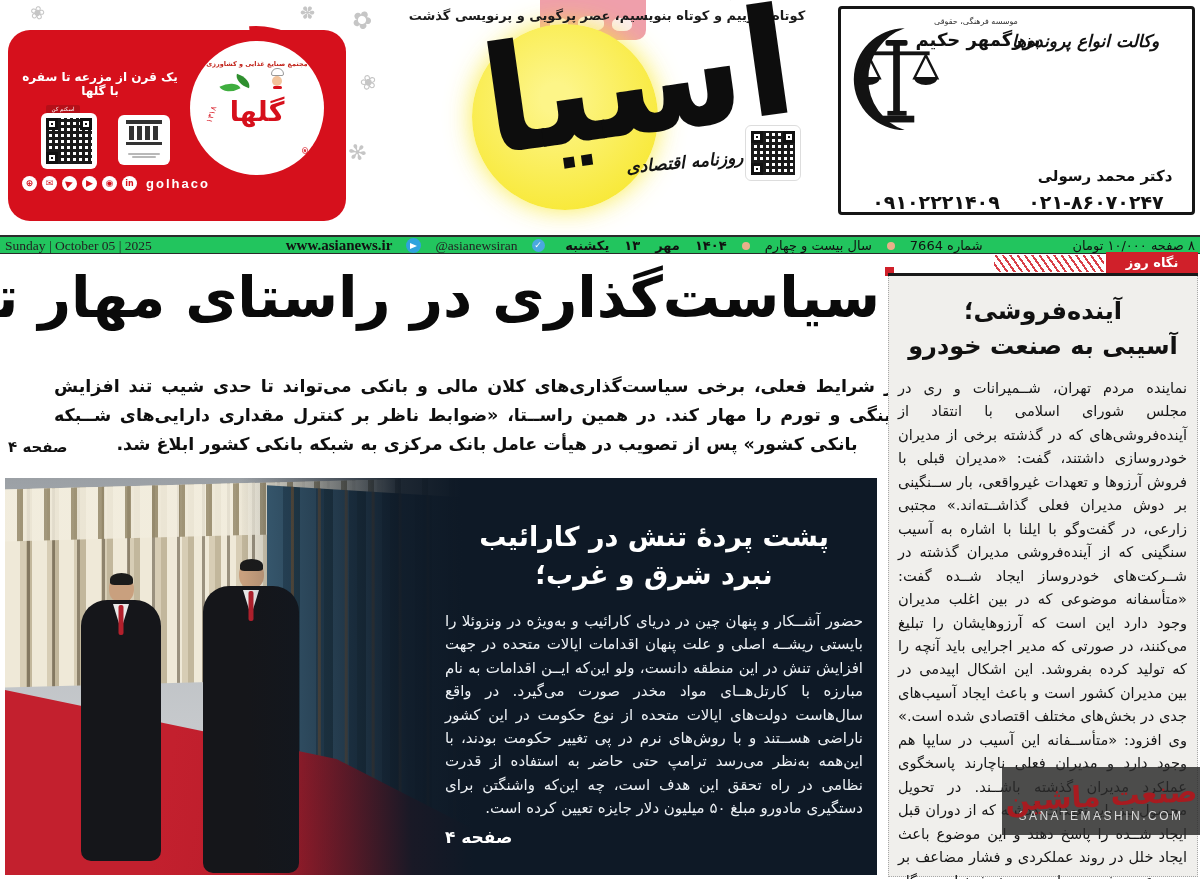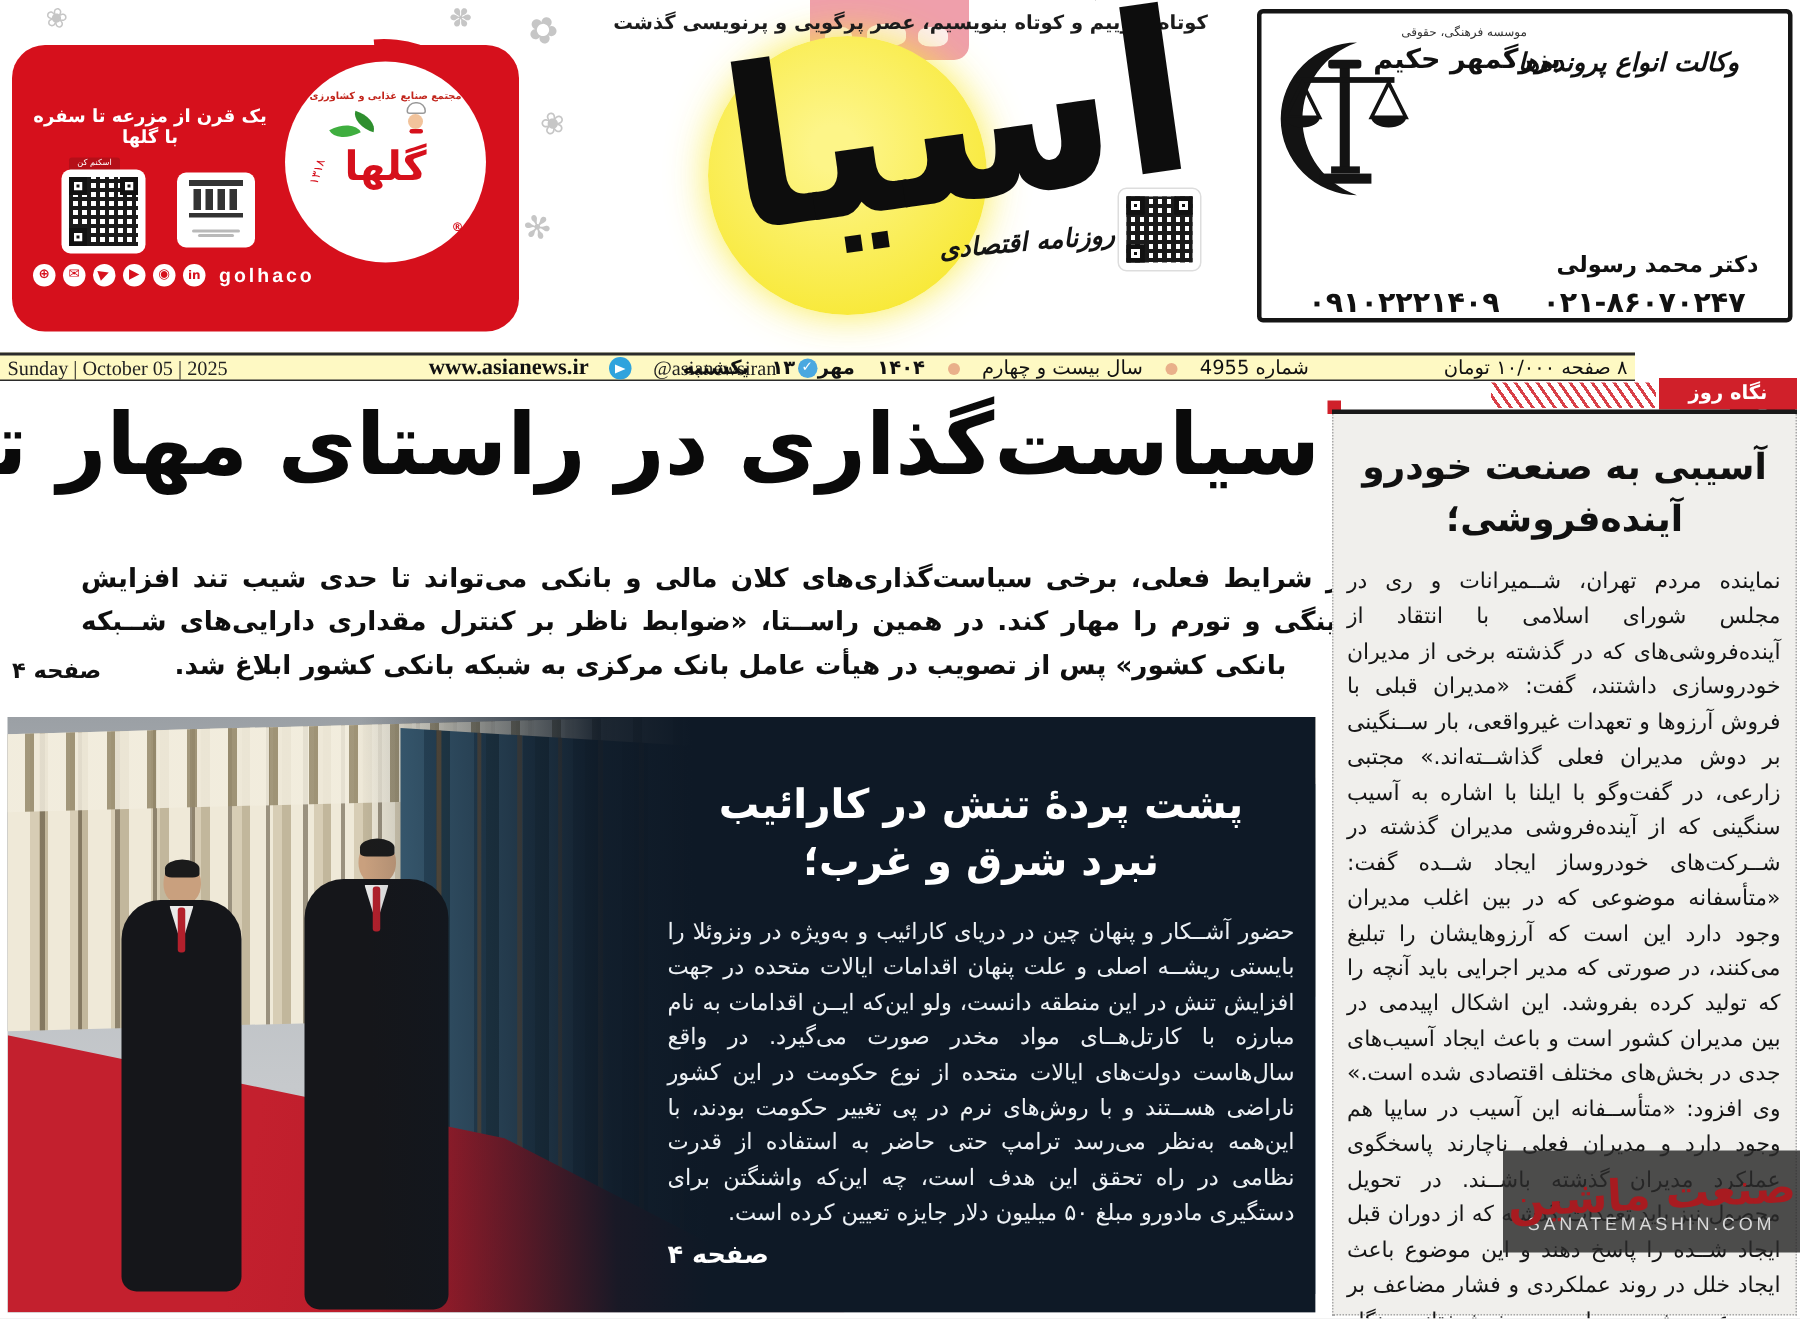--- a/index.html
+++ b/index.html
@@ -62,21 +62,21 @@
   .legal-name { position:absolute; left:62px; top:20px; width:150px; text-align:center; font-size:18px; font-weight:bold; }
   .legal-top { position:absolute; right:10px; top:22px; width:170px; text-align:left; font-size:17px; font-weight:bold; font-style:italic; font-family:"DejaVu Serif",serif; }
   .legal-main { position:absolute; right:10px; top:92px; width:190px; text-align:center; font-size:19px; font-weight:bold; }
   .legal-sub { position:absolute; right:12px; top:126px; width:180px; text-align:center; font-size:13.5px; font-style:italic; font-family:"DejaVu Serif",serif; }
   .legal-lawyer { position:absolute; right:12px; top:158px; width:150px; text-align:center; font-size:15px; font-weight:bold; }
   .legal-lawyer-title { position:absolute; left:14px; top:158px; width:165px; text-align:center; font-size:15px; font-weight:bold; }
   .legal-phone1 { position:absolute; right:12px; top:182px; width:168px; text-align:center; font-size:19px; font-weight:bold; direction:ltr; }
   .legal-phone2 { position:absolute; left:16px; top:182px; width:158px; text-align:center; font-size:19px; font-weight:bold; direction:ltr; }
 
   
-  .date-bar { left:0; top:235px; width:1090px; height:19px; border-top:2px solid #2b2b2b; border-bottom:1.5px solid #2b2b2b; background:#fef9c3; }
+  .date-bar { left:0; top:235px; width:1200px; height:19px; border-top:2px solid #2b2b2b; border-bottom:1.5px solid #2b2b2b; background:#22c55e; }
   .db-left { position:absolute; left:5px; top:1px; display:flex; align-items:center; gap:14px; height:15px; }
   .db-date { font-size:13.5px; color:#222; }
   .db-site { font-size:15px; font-weight:bold; color:#111; margin-left:120px;}
   .tg-circle { width:15px; height:15px; border-radius:50%; background:#2fa3dd; position:relative; }
   .tg-plane { position:absolute; left:4px; top:4.5px; width:0; height:0; border-left:7px solid #fff; border-top:3.5px solid transparent; border-bottom:3.5px solid transparent; }
   .db-handle { font-size:13.5px; color:#222; }
   .vf-circle { width:13px; height:13px; border-radius:50%; background:#4aa8e0; color:#fff; font-size:9px; line-height:13px; text-align:center; }
   .db-right { position:absolute; right:5px; top:1px; height:15px; display:flex; flex-direction:row-reverse; align-items:center; gap:15px; direction:rtl; font-size:13px; }
   .db-right b { font-weight:bold; }
   .db-dot { width:8px; height:8px; border-radius:50%; background:#e9b08a; }
@@ -250,21 +250,21 @@
       <span class="vf-circle">✓</span>
     </div>
     <div class="db-right fa">
       <b>یکشنبه</b>
       <b>۱۳</b>
       <b>مهر</b>
       <b>۱۴۰۴</b>
       <span class="db-dot"></span>
       <span>سال بیست و چهارم</span>
       <span class="db-dot"></span>
-      <span>شماره 4955</span>
+      <span>شماره 7664</span>
       <span class="db-gap"></span>
       <span>۸ صفحه  ۱۰/۰۰۰ تومان</span>
     </div>
   </div>
 
   <div class="abs ribbon"></div>
 
   <div class="abs lead-headline">سیاست‌گذاری در راستای مهار تورم</div>
   <div class="abs lead-summary"><span class="red-bullet"></span><span>در شرایط فعلی، برخی سیاست‌گذاری‌های کلان مالی و بانکی می‌تواند تا حدی شیب تند افزایش نقدینگی و تورم را مهار کند. در همین راســتا، «ضوابط ناظر بر کنترل مقداری دارایی‌های شــبکه بانکی کشور» پس از تصویب در هیأت عامل بانک مرکزی به شبکه بانکی کشور ابلاغ شد.</span></div>
   <div class="abs lead-pageref">صفحه ۴</div>
@@ -298,22 +298,22 @@
     </div>
   </div>
 
   <div class="abs day-view">
     <div class="dv-stripes"></div>
     <div class="dv-label fa">نگاه روز</div>
     <div class="dv-redsq"></div>
     <div class="dv-rule"></div>
     <div class="dv-box">
       <div class="dv-title">
+        <div>آینده‌فروشی؛</div>
         <div>آسیبی به صنعت خودرو</div>
-        <div>آینده‌فروشی؛</div>
       </div>
       <div class="dv-body">نماینده مردم تهران، شــمیرانات و ری در مجلس شورای اسلامی با انتقاد از آینده‌فروشی‌های که در گذشته برخی از مدیران خودروسازی داشتند، گفت: «مدیران قبلی با فروش آرزوها و تعهدات غیرواقعی، بار ســنگینی بر دوش مدیران فعلی گذاشــته‌اند.» مجتبی زارعی، در گفت‌وگو با ایلنا با اشاره به آسیب سنگینی که از آینده‌فروشی مدیران گذشته در شــرکت‌های خودروساز ایجاد شــده گفت: «متأسفانه موضوعی که در بین اغلب مدیران وجود دارد این است که آرزوهایشان را تبلیغ می‌کنند، در صورتی که مدیر اجرایی باید آنچه را که تولید کرده بفروشد. این اشکال اپیدمی در بین مدیران کشور است و باعث ایجاد آسیب‌های جدی در بخش‌های مختلف اقتصادی شده است.» وی افزود: «متأســفانه این آسیب در سایپا هم وجود دارد و مدیران فعلی ناچارند پاسخگوی عملکرد مدیران گذشته باشــند. در تحویل محصول نیز باید تعهدات گذشته که از دوران قبل ایجاد شــده را پاسخ دهند و این موضوع باعث ایجاد خلل در روند عملکردی و فشار مضاعف بر مجموعه شــده است. خوشبختانه نگاه مدیرعامل گروه سایپا بر این اســاس است که علاوه بر پاسخگویی به تعهدات گذشته، در این دوران به‌دور از آینده‌فروشی، محصولات خود را به صورت پیش فروش و یا فروش فوق العاده به متقاضیان عرضه کند.»</div>
 
     </div>
   </div>
 
   <div class="abs watermark">
     <div class="wm-fa">صنعت ماشین</div>
     <div class="wm-en">SANATEMASHIN.COM</div>
   </div>

